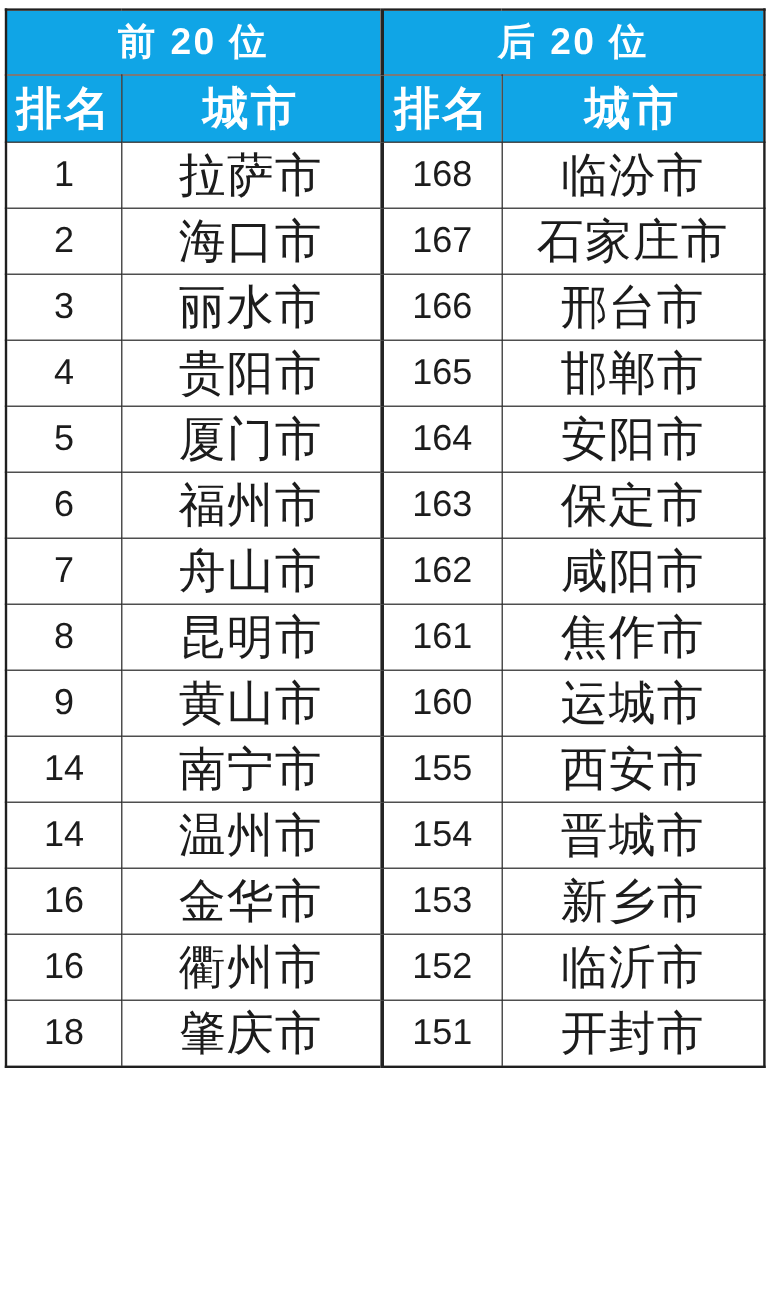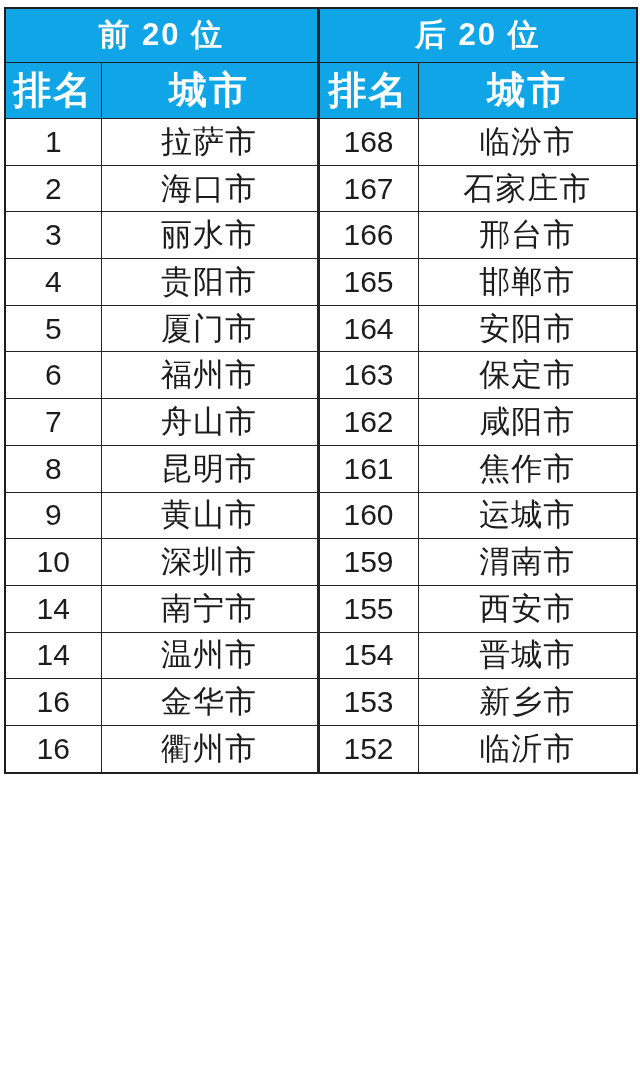--- a/index.html
+++ b/index.html
@@ -56,21 +56,21 @@
   td {
     height: 45.7px;
     color: #1c1c1c;
     background: #ffffff;
     font-weight: 400;
   }
   td.rank-cell {
     font-size: 30px;
   }
   td.city-cell {
-    font-size: 31px;
+    font-size: 39px;
     letter-spacing: 1px;
   }
 </style>
 </head>
 <body>
 
 <div class="page">
   <table class="ranking-table">
     <colgroup>
       <col style="width:96px">
@@ -147,26 +147,20 @@
     <td class="city-cell">焦作市</td>
   </tr>
 
   <tr>
     <td class="rank-cell">9</td>
     <td class="city-cell">黄山市</td>
     <td class="rank-cell divider-left">160</td>
     <td class="city-cell">运城市</td>
   </tr>
 
-  <tr>
-    <td class="rank-cell">10</td>
-    <td class="city-cell">深圳市</td>
-    <td class="rank-cell divider-left">159</td>
-    <td class="city-cell">渭南市</td>
-  </tr>
 
 
 
 
   <tr>
     <td class="rank-cell">14</td>
     <td class="city-cell">南宁市</td>
     <td class="rank-cell divider-left">155</td>
     <td class="city-cell">西安市</td>
   </tr>
@@ -185,17 +179,23 @@
     <td class="city-cell">新乡市</td>
   </tr>
 
   <tr>
     <td class="rank-cell">16</td>
     <td class="city-cell">衢州市</td>
     <td class="rank-cell divider-left">152</td>
     <td class="city-cell">临沂市</td>
   </tr>
 
+  <tr>
+    <td class="rank-cell">18</td>
+    <td class="city-cell">肇庆市</td>
+    <td class="rank-cell divider-left">151</td>
+    <td class="city-cell">开封市</td>
+  </tr>
 
 
 </tbody>
   </table>
 </div>
 
 </body></html>

